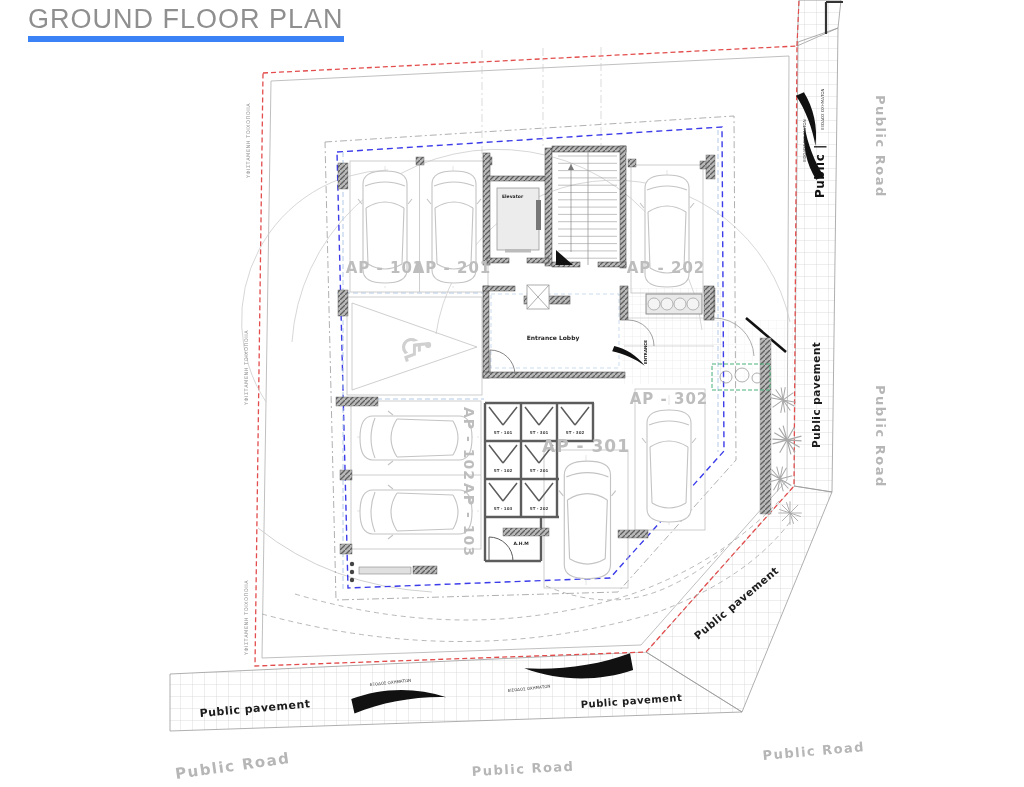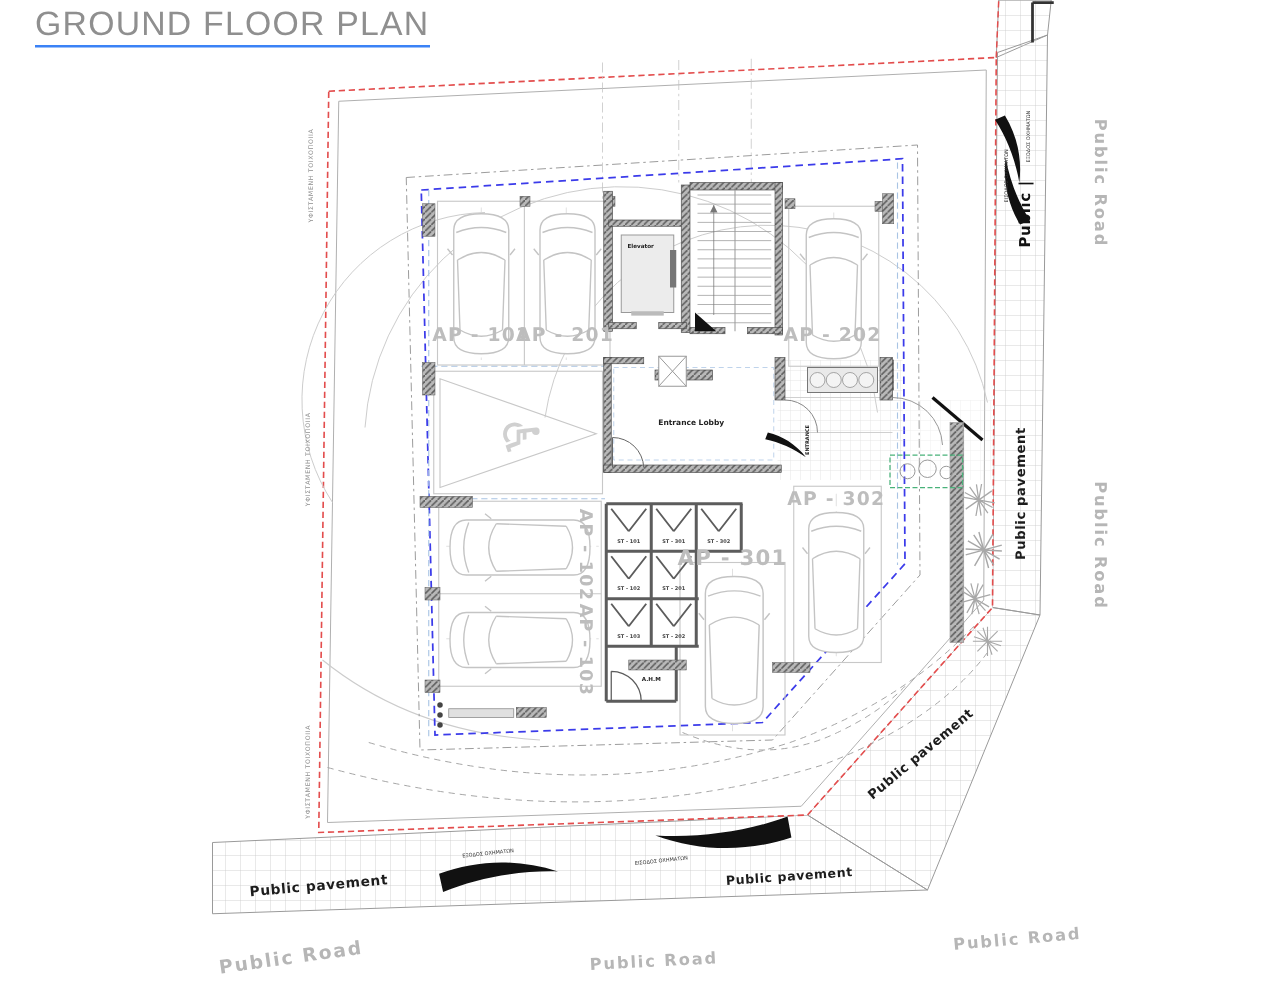--- a/index.html
+++ b/index.html
@@ -1,20 +1,20 @@
 <!DOCTYPE html>
 <html><head>
 <meta charset="utf-8">
 <style>
   html,body{margin:0;padding:0;background:#fff;}
   .stage{position:relative;width:1024px;height:787px;background:#fff;overflow:hidden;
          font-family:"DejaVu Sans",sans-serif;}
   .title{position:absolute;left:28px;top:4px;font-family:"Liberation Sans",sans-serif;
          font-size:27px;letter-spacing:1px;color:#8f8f8f;font-weight:500;
-         padding-bottom:1px;border-bottom:2px solid #3b82f6;}
+         padding-bottom:1px;border-bottom:6px solid #3b82f6;}
   svg{position:absolute;left:0;top:0;}
   text{font-family:"DejaVu Sans",sans-serif;}
 </style>
 </head>
 <body>
 
 <div class="stage">
   <div class="title">GROUND FLOOR PLAN</div>
 
   <svg width="1024" height="787" viewBox="0 0 1024 787">

